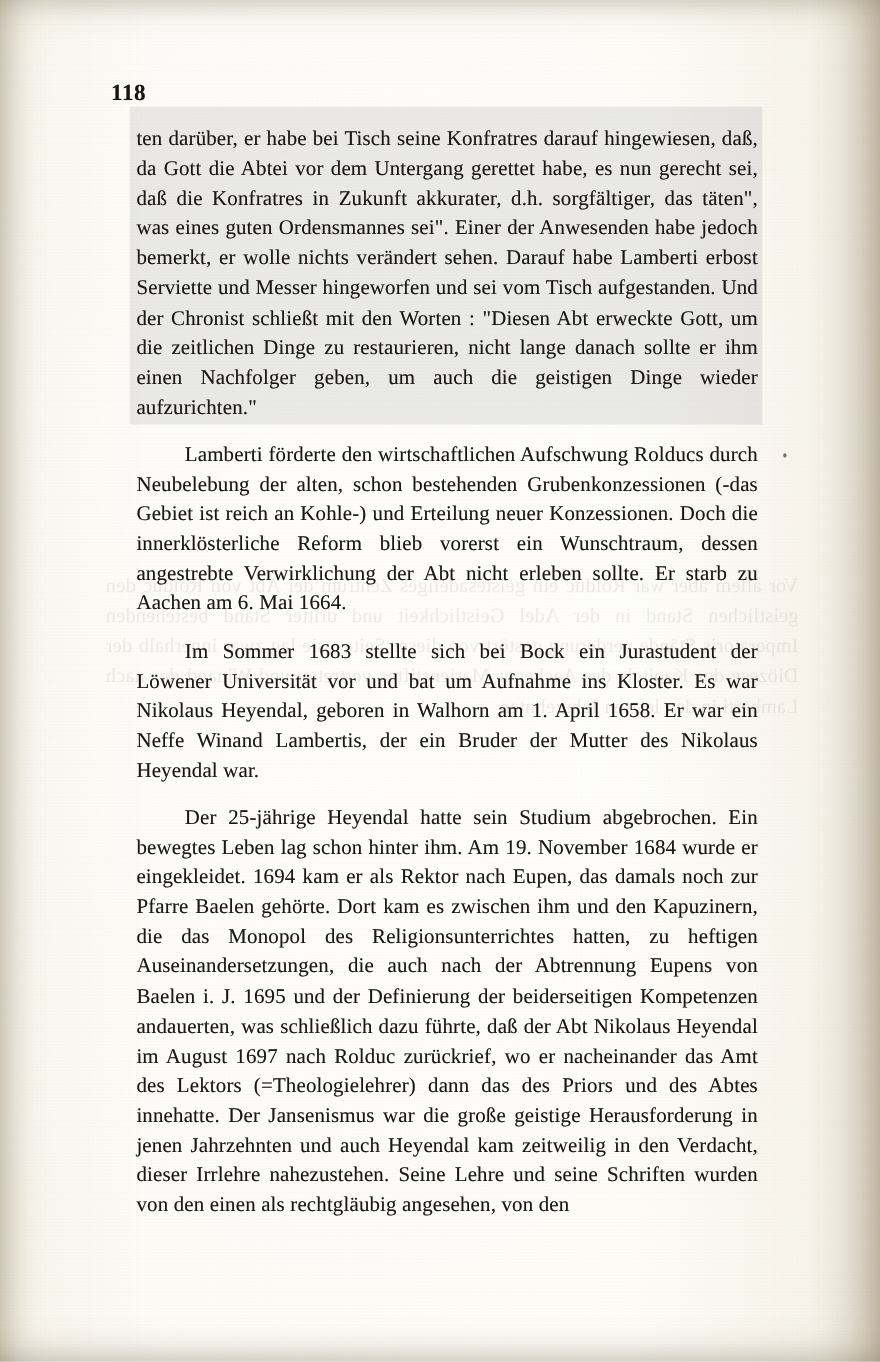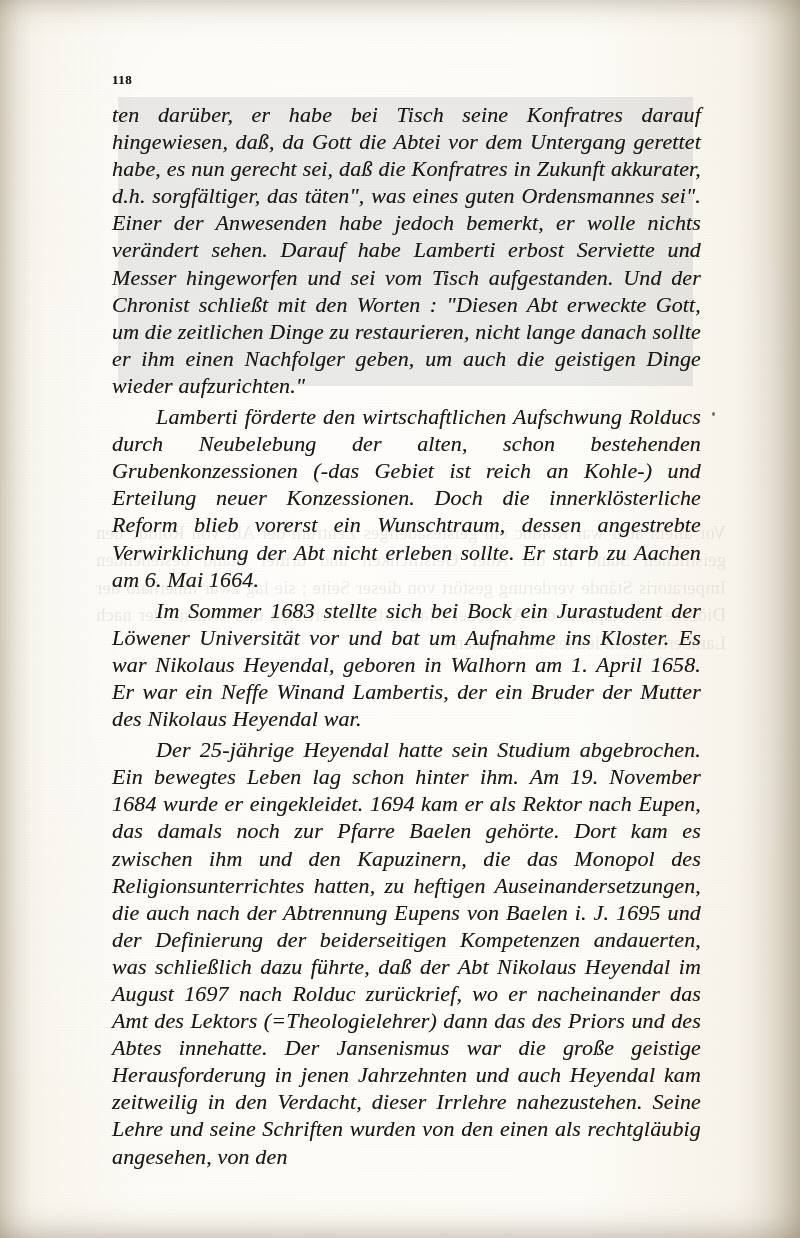--- a/index.html
+++ b/index.html
@@ -66,39 +66,38 @@
 
   .text-block {
     position: absolute;
     left: 108px;
     top: 97px;
     width: 597px;
   }
 
   .folio {
     position: absolute;
-    left: 112px;
+    left: 101px;
     top: 72px;
     font-weight: bold;
-    font-size: 13px;
+    font-size: 21px;
     letter-spacing: 0.5px;
     color: #16140f;
   }
 
   p.para {
-    margin: 4px;
-    font-size: 22px;
+    margin: 16px;
+    font-size: 19px;
     line-height: 27.1px;
     text-align: justify;
     text-justify: inter-word;
     letter-spacing: 0.15px;
     color: #1a1714;
     text-indent: 0;
     hyphens: manual;
-    font-style: italic;
   }
   p.para.indent {
     text-indent: 44px;
   }
   p.para + p.para {
     margin-top: 0;
   }
 
   
   .text-block, .folio {

